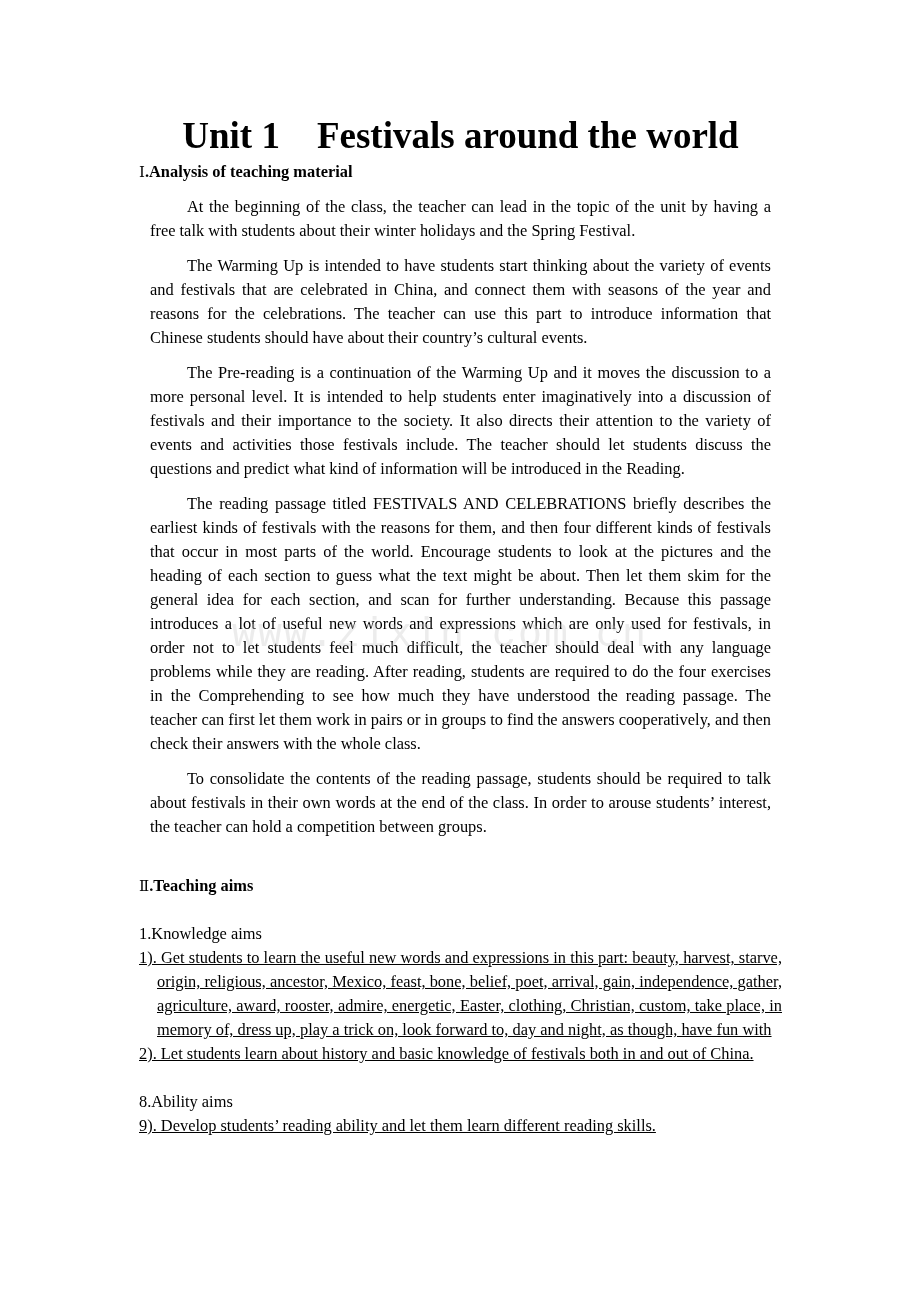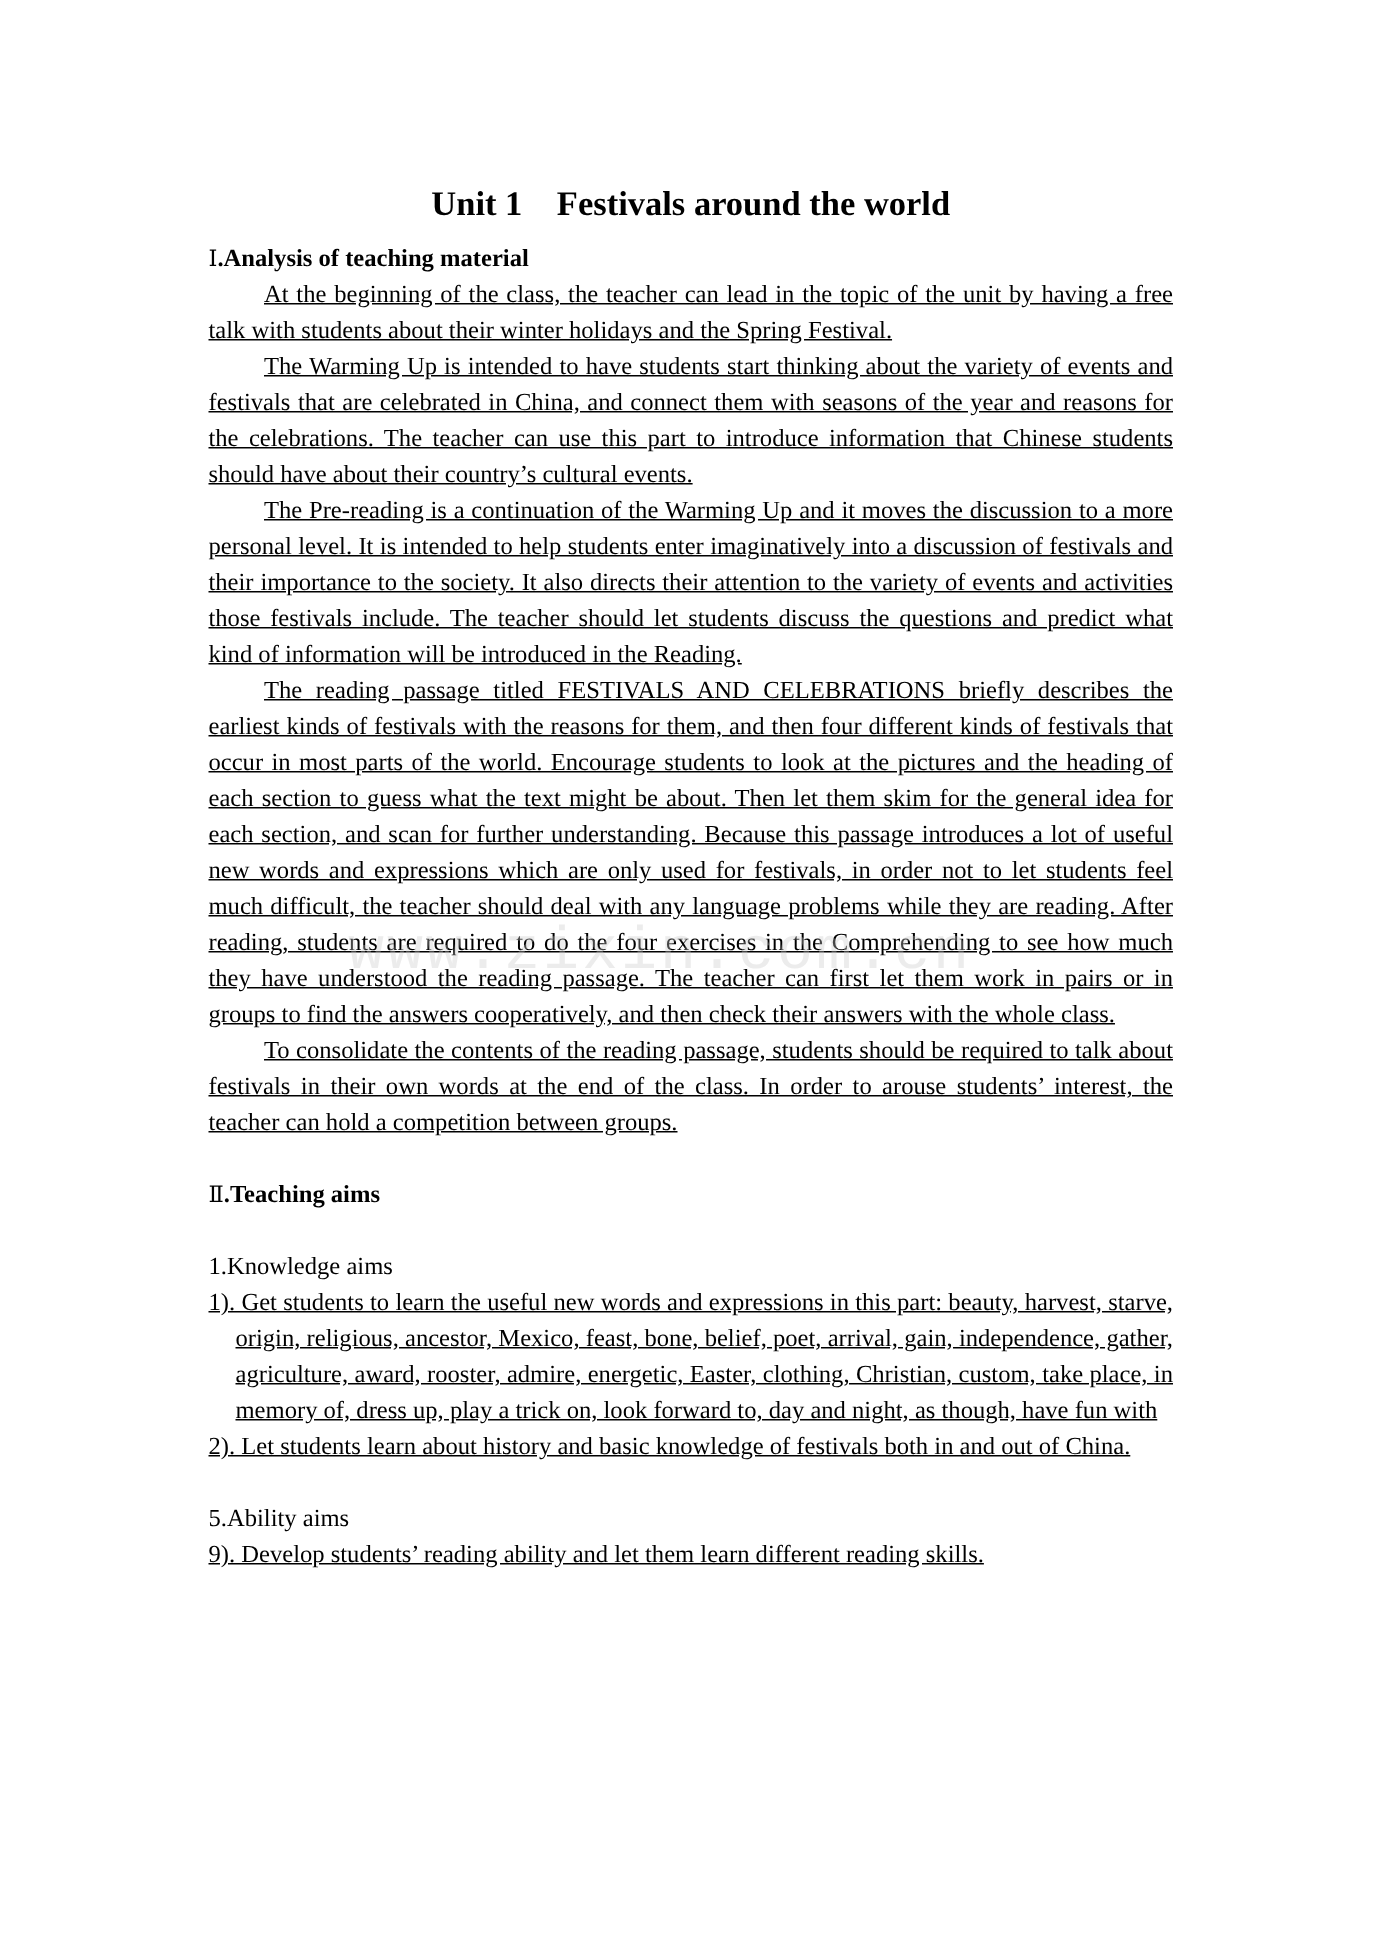--- a/index.html
+++ b/index.html
@@ -21,21 +21,21 @@
     top: 0;
     width: 643px;
   }
   .title {
     position: absolute;
     left: 0;
     top: 118px;
     width: 643px;
     text-align: center;
     font-weight: bold;
-    font-size: 23px;
+    font-size: 37px;
     line-height: 36px;
     white-space: pre;
     margin: 0;
     padding-left: 0;
   }
   .body {
     position: absolute;
     left: 0;
     top: 160px;
     width: 643px;
@@ -47,24 +47,23 @@
     margin: 0;
     font-size: 16.4px;
     line-height: 24px;
   }
   .heading .roman {
     font-weight: normal;
     font-family: "DejaVu Serif", "Liberation Serif", serif;
     font-size: 15px;
   }
   p.para {
-    margin: 0;
+    margin: 11px;
     text-indent: 37px;
     text-align: justify;
-    text-decoration: underline;
   }
   .blank {
     height: 24px;
   }
   .subhead {
     margin: 0;
   }
   .list-item {
     margin: 0;
     padding-left: 18px;
@@ -108,19 +107,19 @@
     <div class="heading"><span class="roman">Ⅱ</span><span>.Teaching aims</span></div>
 
     <div class="blank"></div>
 
     <p class="subhead">1.Knowledge aims</p>
     <p class="list-item">1). Get students to learn the useful new words and expressions in this part: beauty, harvest, starve, origin, religious, ancestor, Mexico, feast, bone, belief, poet, arrival, gain, independence, gather, agriculture, award, rooster, admire, energetic, Easter, clothing, Christian, custom, take place, in memory of, dress up, play a trick on, look forward to, day and night, as though, have fun with</p>
     <p class="list-item">2). Let students learn about history and basic knowledge of festivals both in and out of China.</p>
 
     <div class="blank"></div>
 
-    <p class="subhead">5.Ability aims</p>
+    <p class="subhead">8.Ability aims</p>
     <p class="list-item">9). Develop students’ reading ability and let them learn different reading skills.</p>
 
   </div>
 </div>
 
 <div class="watermark">www.zixin.com.cn</div>
 
 </body></html>

